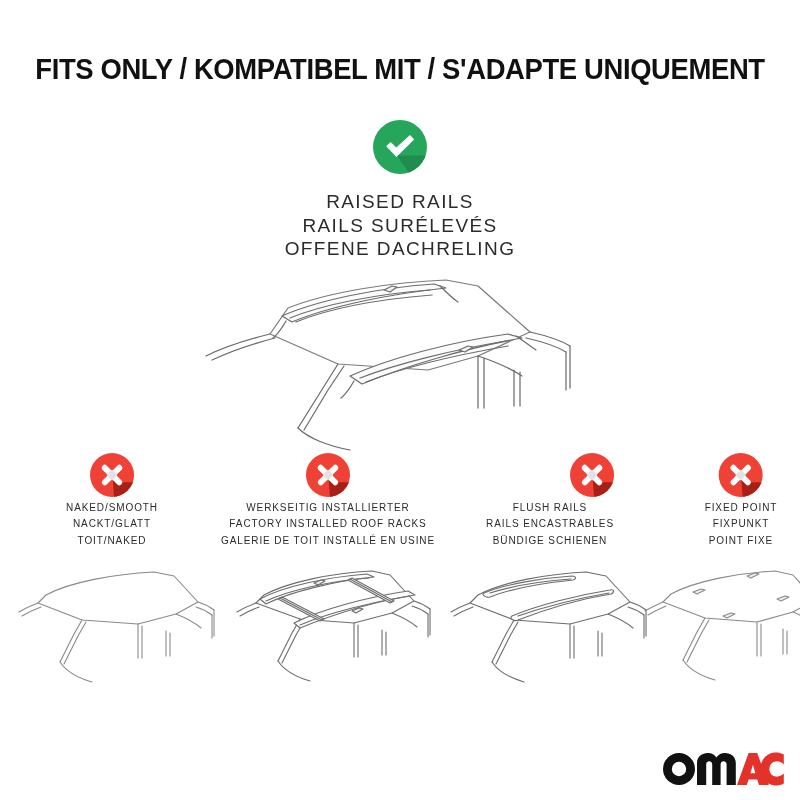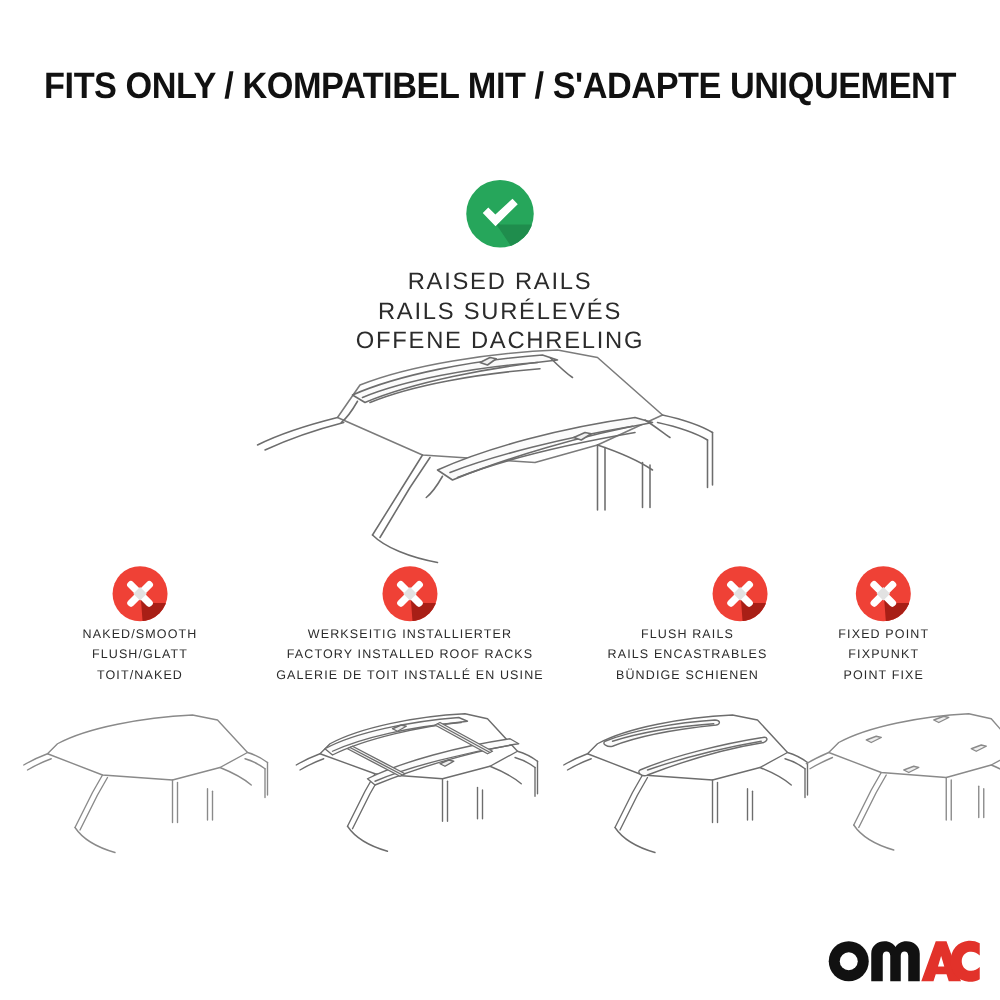--- a/index.html
+++ b/index.html
@@ -29,21 +29,21 @@
     color: #111111;
     white-space: nowrap;
     transform: scaleX(0.93);
     transform-origin: 50% 50%;
   }
 
   
   .hero {
     position: absolute;
     left: 0;
-    top: 144px;
+    top: 120px;
     width: 800px;
     display: flex;
     flex-direction: column;
     align-items: center;
   }
   .hero-label {
     margin-top: 16px;
     text-align: center;
     font-size: 19px;
     line-height: 23.5px;
@@ -85,21 +85,21 @@
     font-size: 10px;
     line-height: 16.4px;
     letter-spacing: 0.9px;
     color: #2b2b2b;
     white-space: nowrap;
   }
 
   .neg-1 { left: 112px; top: 453px; transform: translateX(-50%); }
   .neg-2 { left: 328px; top: 453px; transform: translateX(-50%); }
   .neg-3 { left: 550px; top: 453px; transform: translateX(-50%); align-items: flex-end; }
-  .neg-4 { left: 707px; top: 453px; transform: translateX(-50%); }
+  .neg-4 { left: 741px; top: 453px; transform: translateX(-50%); }
 
   
   .illo { display: block; }
   .illo-hero {
     position: absolute;
     left: 178px;
     top: 278px;
     width: 440px;
     height: 176px;
   }
@@ -195,21 +195,21 @@
     <svg class="glyph" viewBox="0 0 44 44" aria-hidden="true">
       <g fill="#ffffff">
         <rect x="8.8" y="19.2" width="26.4" height="5.8" rx="2.6" transform="rotate(45 22 22)"></rect>
         <rect x="8.8" y="19.2" width="26.4" height="5.8" rx="2.6" transform="rotate(-45 22 22)"></rect>
       </g>
       <path d="M22 16.6 L27.4 22 L22 27.4 L16.6 22 Z" fill="#e2e2e2"></path>
     </svg>
   </div>
   <div class="neg-label">
     <div>NAKED/SMOOTH</div>
-    <div>FLUSH/GLATT</div>
+    <div>NACKT/GLATT</div>
     <div>TOIT/NAKED</div>
   </div>
 </div>
 
 <div class="neg neg-2">
   <div class="status-icon bad icon-sm">
     <svg class="shadow" viewBox="0 0 44 44" aria-hidden="true">
       <path d="M22.2 19.5 L32 29.3 L44 29.3 L44 44 L24 44 Z" fill="#a81f16"></path>
     </svg>
     <svg class="glyph" viewBox="0 0 44 44" aria-hidden="true">

